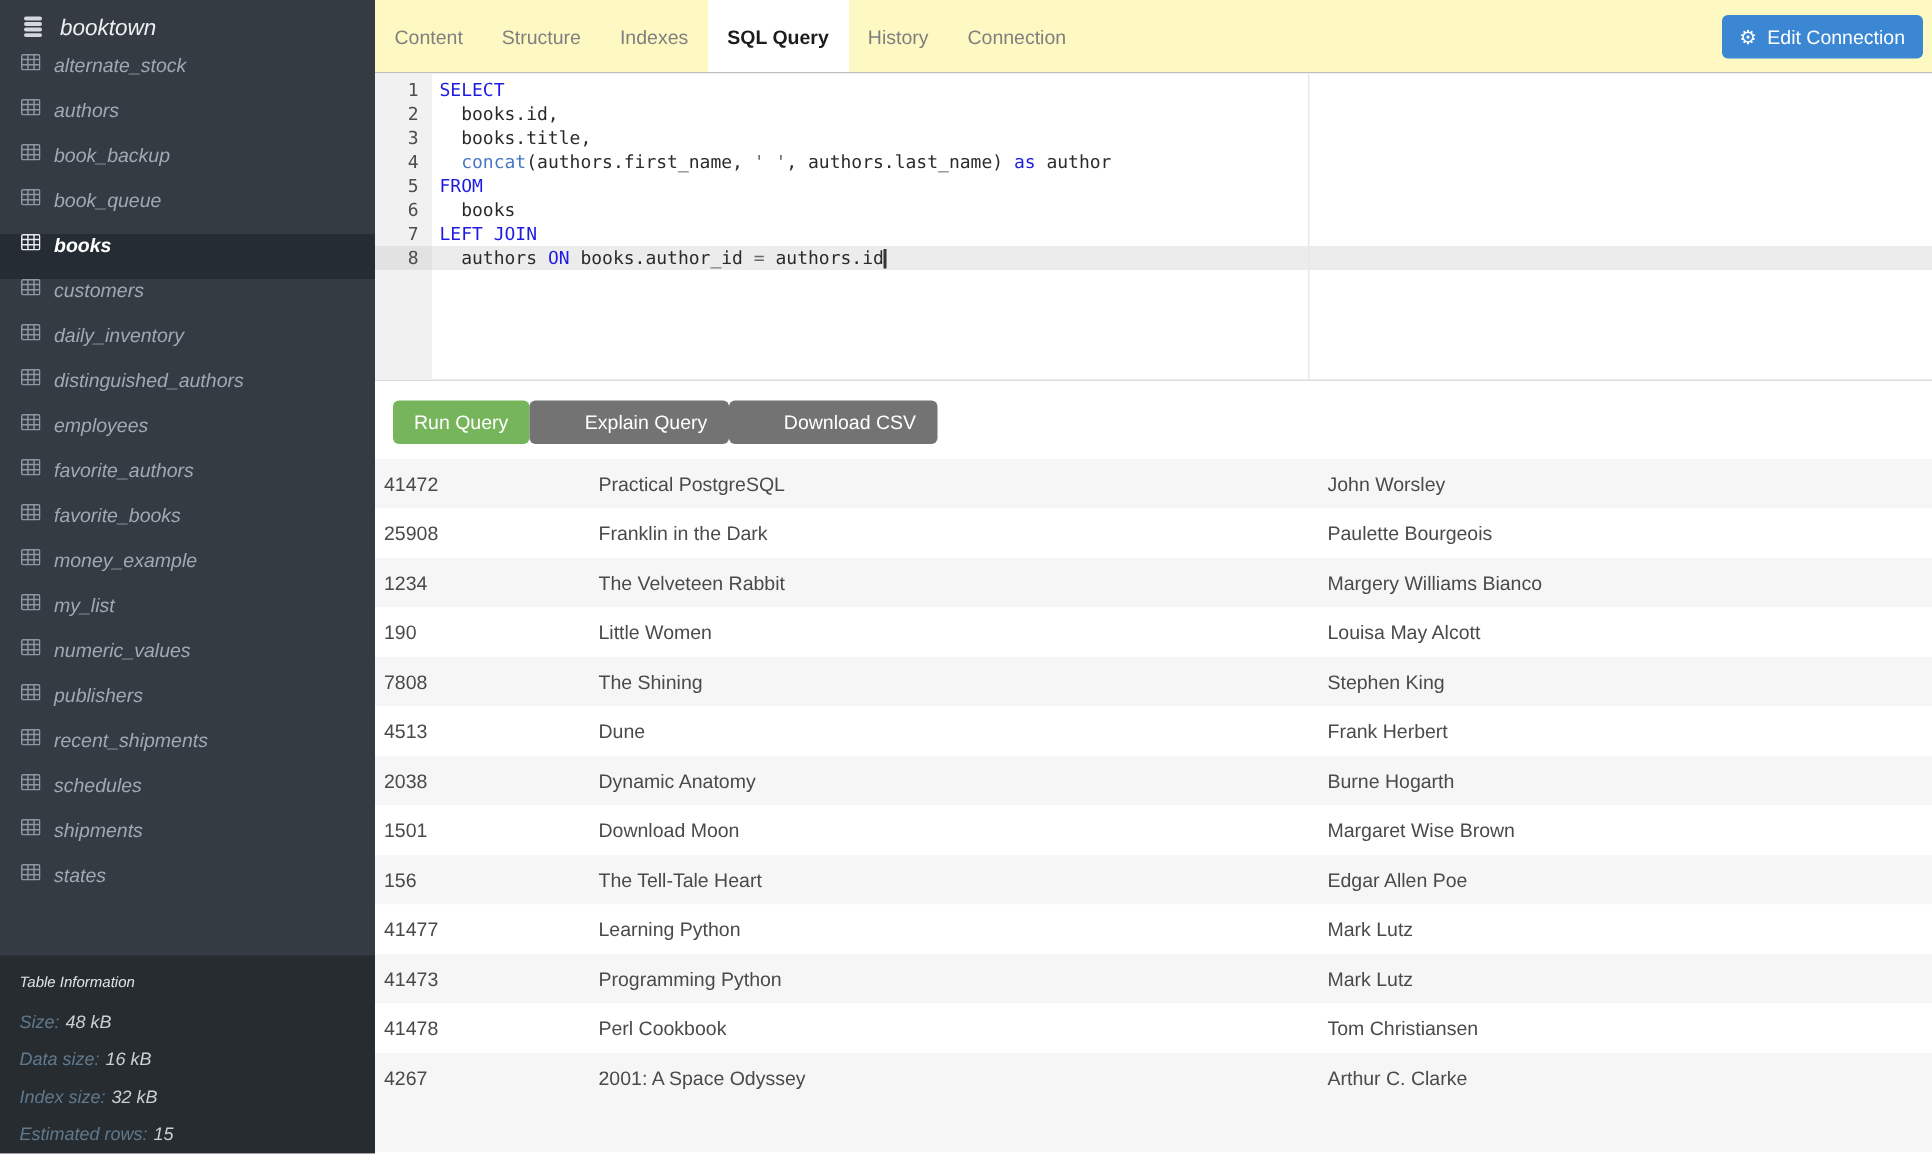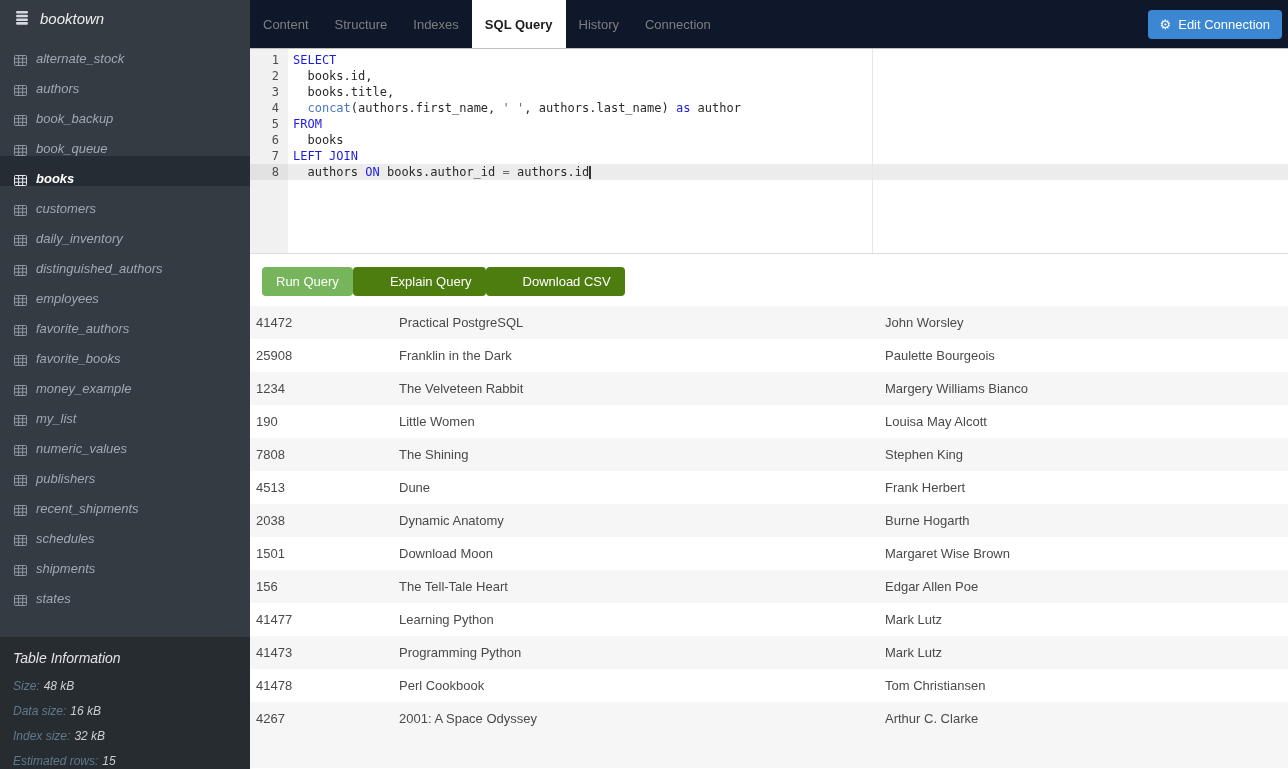--- a/index.html
+++ b/index.html
@@ -5,35 +5,35 @@
   * { margin:0; padding:0; box-sizing:border-box; }
   html,body { width:1288px; height:769px; overflow:hidden; }
   body { font-family:"Liberation Sans", sans-serif; background:#fff; }
   .app { display:flex; width:1288px; height:769px; }
 
   
   .sidebar { width:250px; min-width:250px; background:#343b43; color:#9ea9b4; display:flex; flex-direction:column;font-style:italic; }
   .db-header { height:36px; display:flex; align-items:center; gap:10px; padding:0 14px; color:#eceeef; font-size:15px; }
   .db-icon { display:flex; align-items:center; }
   .table-list { flex:1; overflow:hidden; }
-  .table-item { height:30px; display:flex; align-items:flex-end; gap:9px; padding:0 14px; font-size:13px; color:#9ea9b4; cursor:pointer; }
+  .table-item { height:30px; display:flex; align-items:flex-start; gap:9px; padding:0 14px; font-size:13px; color:#9ea9b4; cursor:pointer; }
   .table-item .tbl-icon { color:#8d98a3; display:flex; align-items:center; }
   .table-item.selected { background:#262c33; color:#ffffff; font-weight:bold; }
   .table-item.selected .tbl-icon { color:#e8ebed; }
   .table-info { height:132px; background:#272c31; padding:10px 13px; }
-  .ti-title { font-size:14px; color:#dfe3e7; margin:3px 0 13px; }
+  .ti-title { font-size:10px; color:#dfe3e7; margin:3px 0 13px; }
   .ti-row { font-size:12px; margin-bottom:11px; }
   .ti-label { color:#60798c; }
   .ti-value { color:#c8cfd5; margin-left:4px; }
 
   
   .main { flex:1; display:flex; flex-direction:column; min-width:0; }
 
   
-  .tabbar { height:49px; background:#0f172a; border-bottom:1px solid #bfbfbf; display:flex; align-items:stretch; }
+  .tabbar { height:49px; background:#fef9c3; border-bottom:1px solid #bfbfbf; display:flex; align-items:stretch; }
   .tabs { display:flex; align-items:stretch; }
   .tab { padding:0 13px; display:flex; align-items:center; font-size:13px; color:#7f7f7f; cursor:pointer; }
   .tab.active { background:#ffffff; color:#1c1c1c; font-weight:bold; }
   .edit-conn { margin-left:auto; align-self:center; margin-right:6px; height:29px; background:#3b87d3; border:none; border-radius:4px; color:#fff; font-size:13px; font-family:inherit; display:flex; align-items:center; gap:7px; padding:0 12px; cursor:pointer; }
   .gear { font-size:13px; line-height:1; }
 
   
   .editor { position:relative; height:205px; border-bottom:1px solid #dcdcdc; background:#fff; font-family:"DejaVu Sans Mono", monospace; font-size:12px; }
   .gutter-bg { position:absolute; left:0; top:0; bottom:0; width:38px; background:#f1f1f1; }
   .code-lines { position:relative; z-index:1; padding-top:3px; }
@@ -47,21 +47,21 @@
   .tok-str { color:#6f6256; }
   .tok-op { color:#686868; }
   .tok-plain { color:#2a2a2a; }
   .cursor { display:inline-block; width:1.5px; height:13px; background:#333; vertical-align:text-bottom; }
   .print-margin { position:absolute; z-index:2; left:622px; top:0; bottom:0; width:1px; background:#e7e7e7; }
 
   
   .toolbar { padding:13px 12px 10px; display:flex; gap:0; background:#fff; }
   .action-btn { height:29px; padding:0 14px; border:none; border-radius:4px; font-size:13px; font-family:inherit; color:#fff; cursor:pointer; }
   .action-btn.primary { background:#76b55b; }
-  .action-btn.secondary { background:#4d7c0f;padding-left:37px; }
+  .action-btn.secondary { background:#737373;padding-left:37px; }
 
   
   .results { flex:1; overflow:hidden; display:flex; flex-direction:column; }
   .thead { display:grid; grid-template-columns:143px 486px 1fr; height:31px; background:#f0f0f0; border-top:1px solid #e2e2e2; border-bottom:1px solid #e2e2e2; align-items:center; }
   .th { font-size:12px; color:#8a8a8a; padding-left:19px; cursor:pointer; }
   .tbody { flex:1; }
   .tr { display:grid; grid-template-columns:143px 486px 1fr; height:33px; align-items:center; background:#fff; }
   .tbody .tr:nth-child(odd) { background:#f6f6f6; } 
   .tbody::after { content:""; display:block; height:33px; background:#f6f6f6; }
   .td { font-size:13px; color:#4a4a4a; padding-left:6px; white-space:nowrap; overflow:hidden; }

